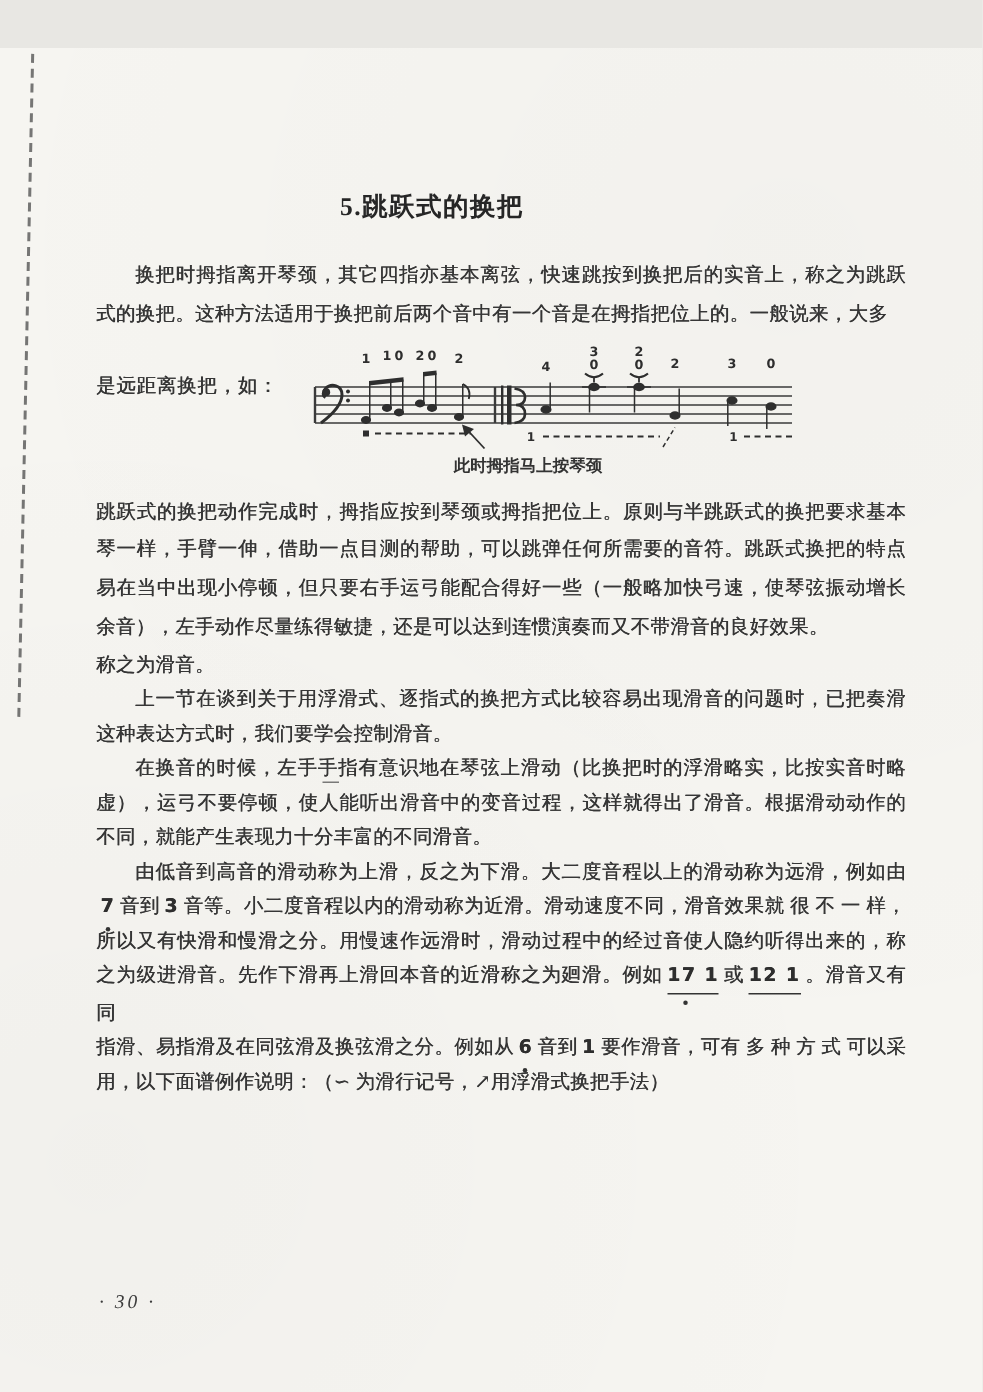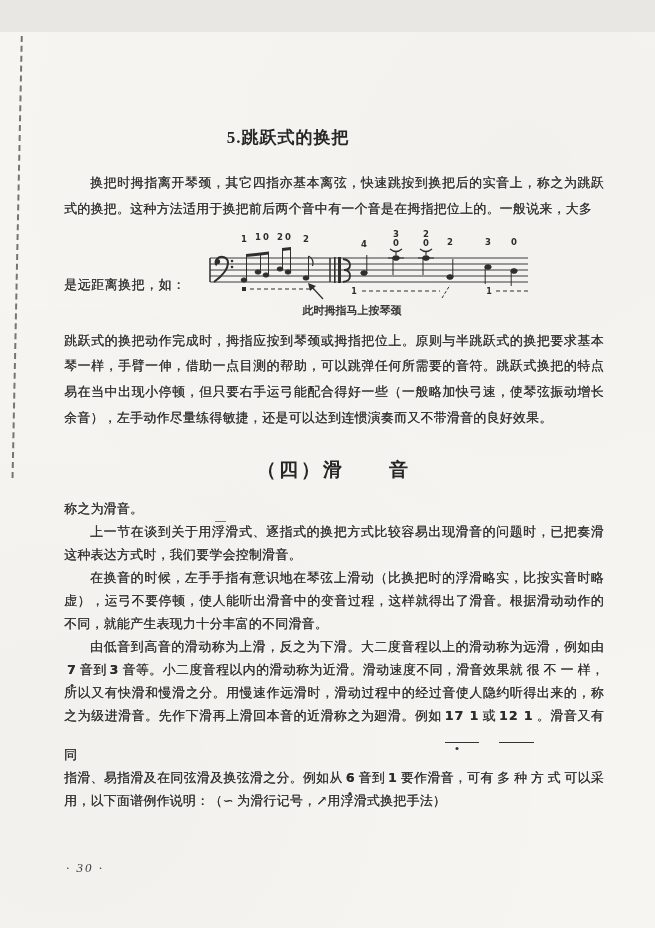--- a/index.html
+++ b/index.html
@@ -12,37 +12,37 @@
              transform:rotate(1.2deg);transform-origin:top center;}
   .content{position:absolute;left:64px;top:94px;width:540px;}
   .doc-title{font-size:17px;font-weight:bold;color:#262626;text-align:center;
              letter-spacing:1px;padding-right:92px;margin:0 0 20px 0;line-height:24px;}
   .ln{font-size:13px;line-height:25.8px;letter-spacing:.2px;text-align:justify;
       text-align-last:justify;color:#363636;text-shadow:.25px 0 0 currentColor;}
   .ln.last{text-align-last:auto;}
   .indent{text-indent:2em;}
   .sec2 .ln{line-height:23px;}
   .fig{position:relative;height:94px;margin:6px 0 6px 0;}
-  .fig-lead{position:absolute;left:0;top:48px;font-size:13px;letter-spacing:.5px;
+  .fig-lead{position:absolute;left:0;top:20px;font-size:13px;letter-spacing:.5px;
             color:#363636;text-shadow:.25px 0 0 currentColor;}
   .fig svg{position:absolute;left:138px;top:0;}
   .h2{font-size:19px;font-weight:bold;color:#262626;text-align:center;
       letter-spacing:3px;margin:26px 0 14px 0;line-height:26px;}
   .stray-dash{position:absolute;left:215px;top:489px;width:11px;height:0;
               border-top:1.6px solid #5a5a5a;opacity:.8;}
   .pgnum{position:absolute;left:66px;top:828px;font-size:13px;font-style:italic;
          color:#3c3c3c;letter-spacing:2px;}
   .watermark{position:absolute;right:10px;top:896px;font-size:15px;
              font-family:"Liberation Sans","DejaVu Sans",sans-serif;}
   .watermark .site{color:#a29c95;letter-spacing:1px;}
   .watermark .domain{color:#c4704a;margin-left:6px;text-align:center;}
   
   .jp{font-family:"DejaVu Sans",sans-serif;font-weight:bold;font-size:12.5px;
       color:#2e2e2e;margin:0 3px;letter-spacing:1px;display:inline-block;position:relative;}
-  .u{border-bottom:1.6px solid #333;padding-bottom:15px;}
+  .u{border-bottom:1.6px solid #333;padding-bottom:1px;}
   .dotb::after{content:"";position:absolute;width:3px;height:3px;background:#333;
                border-radius:50%;left:50%;bottom:-6px;transform:translateX(-50%);}
   .u.dotb::after{bottom:-8px;}
   .dot-at-34::after{left:34%;}
   
   .mf{font-family:"DejaVu Sans",sans-serif;font-weight:bold;fill:#2e2e2e;}
 </style>
 </head>
 <body>
 
@@ -155,21 +155,20 @@
       </svg>
     </div>
 
     <div>
       <div class="ln">跳跃式的换把动作完成时，拇指应按到琴颈或拇指把位上。原则与半跳跃式的换把要求基本</div>
       <div class="ln">琴一样，手臂一伸，借助一点目测的帮助，可以跳弹任何所需要的音符。跳跃式换把的特点</div>
       <div class="ln">易在当中出现小停顿，但只要右手运弓能配合得好一些（一般略加快弓速，使琴弦振动增长</div>
       <div class="ln last">余音），左手动作尽量练得敏捷，还是可以达到连惯演奏而又不带滑音的良好效果。</div>
     </div>
 
-    <div class="h2">（四）滑　　音</div>
 
     <div class="sec2">
       <div>
         <div class="ln last">称之为滑音。</div>
       </div>
       <div>
         <div class="ln indent">上一节在谈到关于用浮滑式、逐指式的换把方式比较容易出现滑音的问题时，已把奏滑</div>
         <div class="ln last">这种表达方式时，我们要学会控制滑音。</div>
       </div>
       <div>

